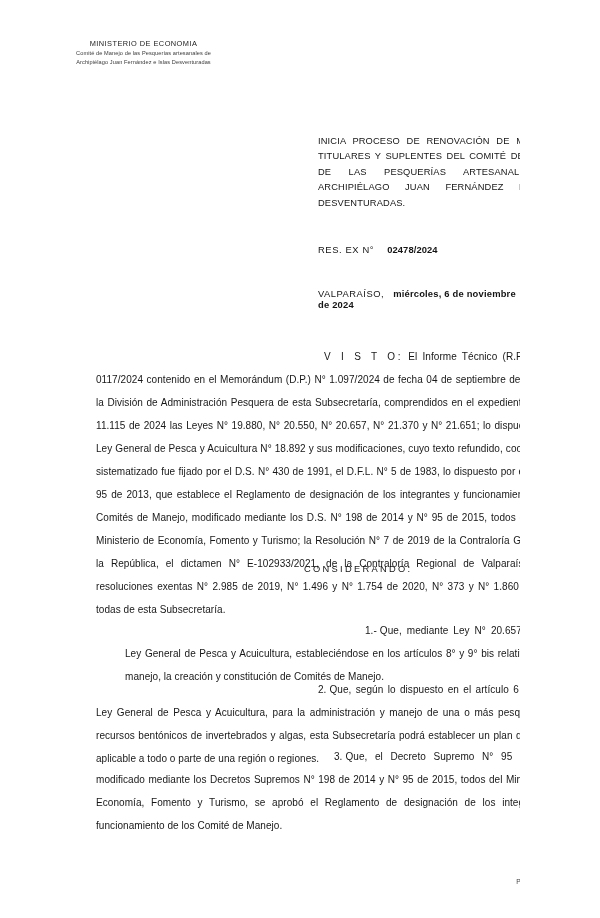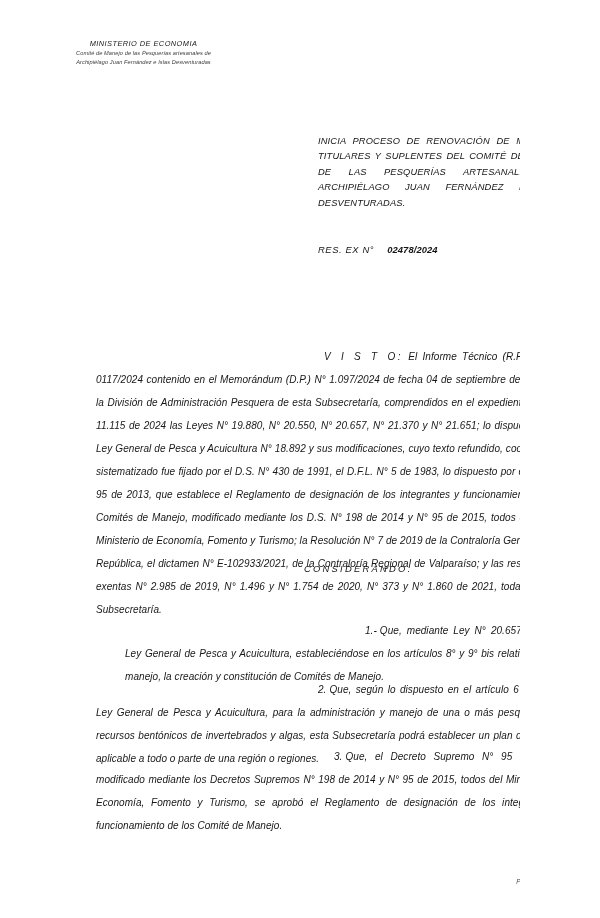--- a/index.html
+++ b/index.html
@@ -11,21 +11,20 @@
     font-family: "Liberation Sans", sans-serif;
     color: #141414;
   }
   .page {
     position: relative;
     width: 520px;
     height: 918px;
     background: #ffffff;
     overflow: hidden;
     box-sizing: border-box;
-    font-style: italic;
   }
 
   
   .letterhead {
     position: absolute;
     left: 36px;
     top: 38px;
     width: 215px;
     text-align: center;
   }
@@ -141,20 +140,23 @@
     <div class="lh-sub">Comité de Manejo de las Pesquerías artesanales de</div>
     <div class="lh-sub">Archipiélago Juan Fernández e Islas Desventuradas</div>
   </div>
 
   <div class="title-block">INICIA PROCESO DE RENOVACIÓN DE MIEMBROS TITULARES Y SUPLENTES DEL COMITÉ DE MANEJO DE LAS PESQUERÍAS ARTESANALES DEL ARCHIPIÉLAGO JUAN FERNÁNDEZ E ISLAS DESVENTURADAS.</div>
 
   <div class="resnum">
     <span class="lbl">RES. EX N°</span><span class="val">02478/2024</span>
   </div>
 
+  <div class="placedate">
+    <span class="city">VALPARAÍSO,</span><span class="date">miércoles, 6 de noviembre de 2024</span>
+  </div>
 
   <div class="body-block visto">
     <p class="para"><span class="indent"></span><span class="vlabel">V I S T O:</span><span> El Informe Técnico (R.PESQ) N° 0117/2024 contenido en el Memorándum (D.P.) N° 1.097/2024 de fecha 04 de septiembre de 2024, de la División de Administración Pesquera de esta Subsecretaría, comprendidos en el expediente C.P. N° 11.115 de 2024 las Leyes N° 19.880, N° 20.550, N° 20.657, N° 21.370 y N° 21.651; lo dispuesto en la Ley General de Pesca y Acuicultura N° 18.892 y sus modificaciones, cuyo texto refundido, coordinado y sistematizado fue fijado por el D.S. N° 430 de 1991, el D.F.L. N° 5 de 1983, lo dispuesto por el D.S. N° 95 de 2013, que establece el Reglamento de designación de los integrantes y funcionamiento de los Comités de Manejo, modificado mediante los D.S. N° 198 de 2014 y N° 95 de 2015, todos del actual Ministerio de Economía, Fomento y Turismo; la Resolución N° 7 de 2019 de la Contraloría General de la República, el dictamen N° E-102933/2021, de la Contraloría Regional de Valparaíso; y las resoluciones exentas N° 2.985 de 2019, N° 1.496 y N° 1.754 de 2020, N° 373 y N° 1.860 de 2021, todas de esta Subsecretaría.</span></p>
   </div>
 
   <div class="considerando">CONSIDERANDO:</div>
 
   <div class="body-block c1">
     <p class="para"><span class="indent"></span><span class="num">1.-</span><span>Que, mediante Ley N° 20.657 se modificó la Ley General de Pesca y Acuicultura, estableciéndose en los artículos 8° y 9° bis relativos a planes de manejo, la creación y constitución de Comités de Manejo.</span></p>
   </div>

